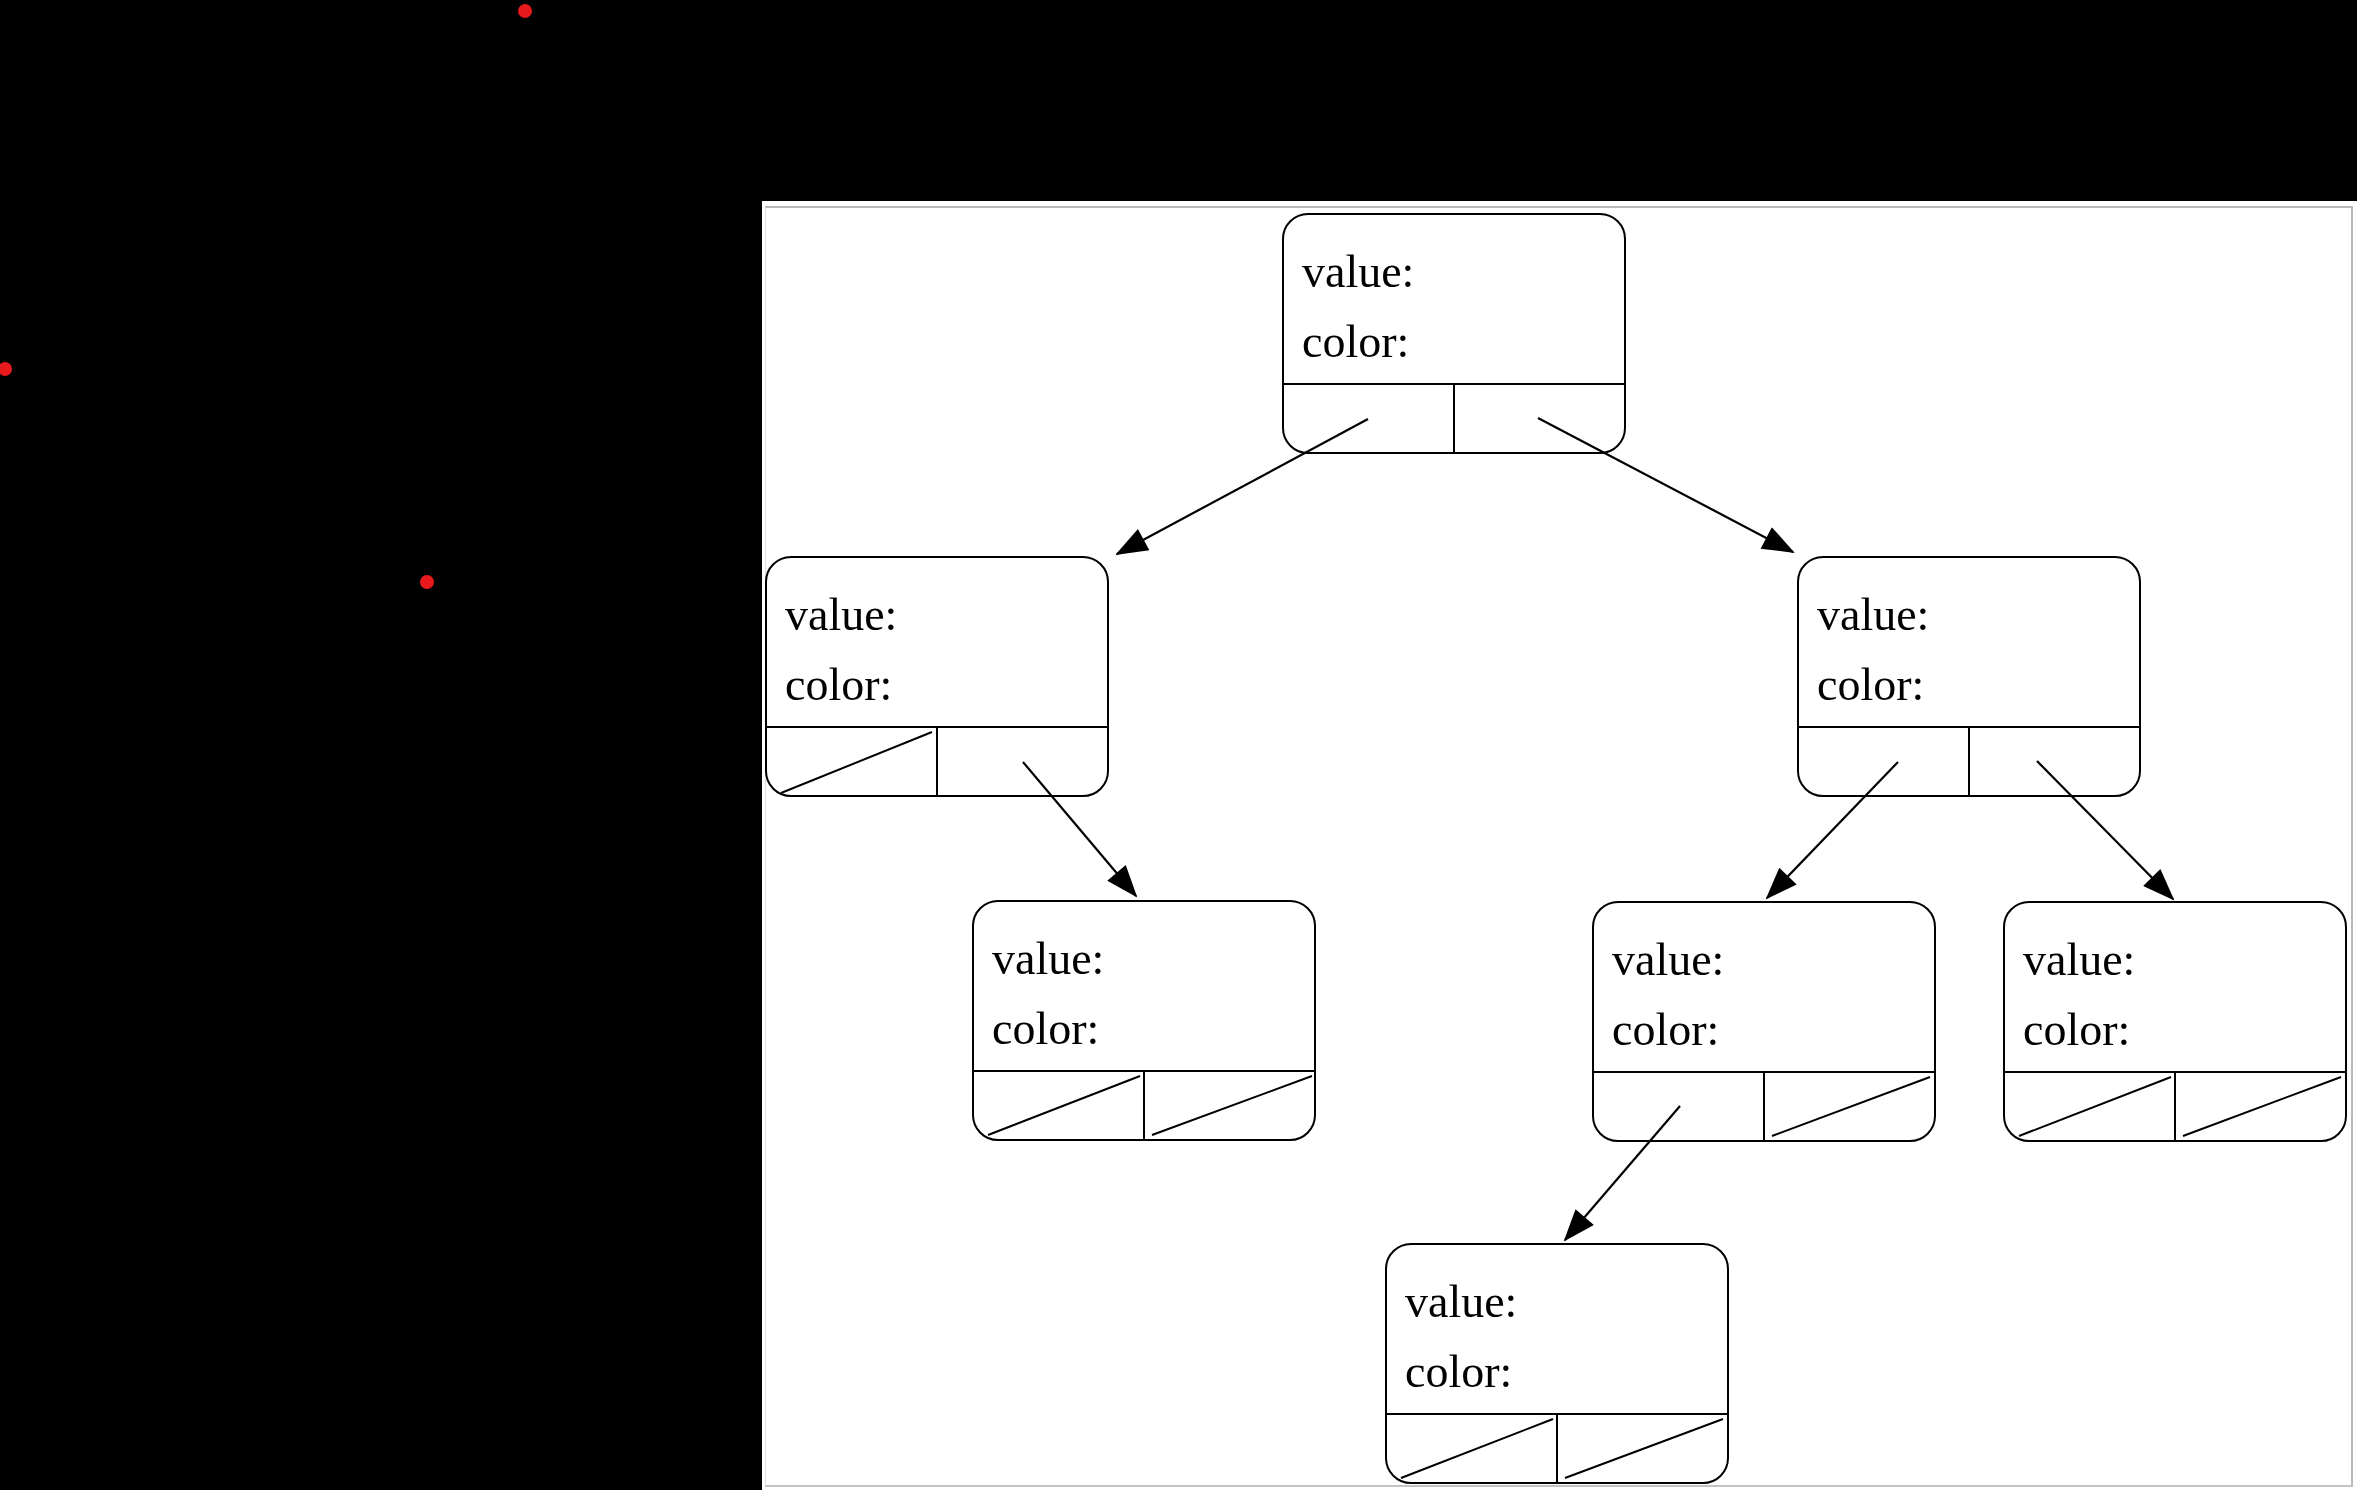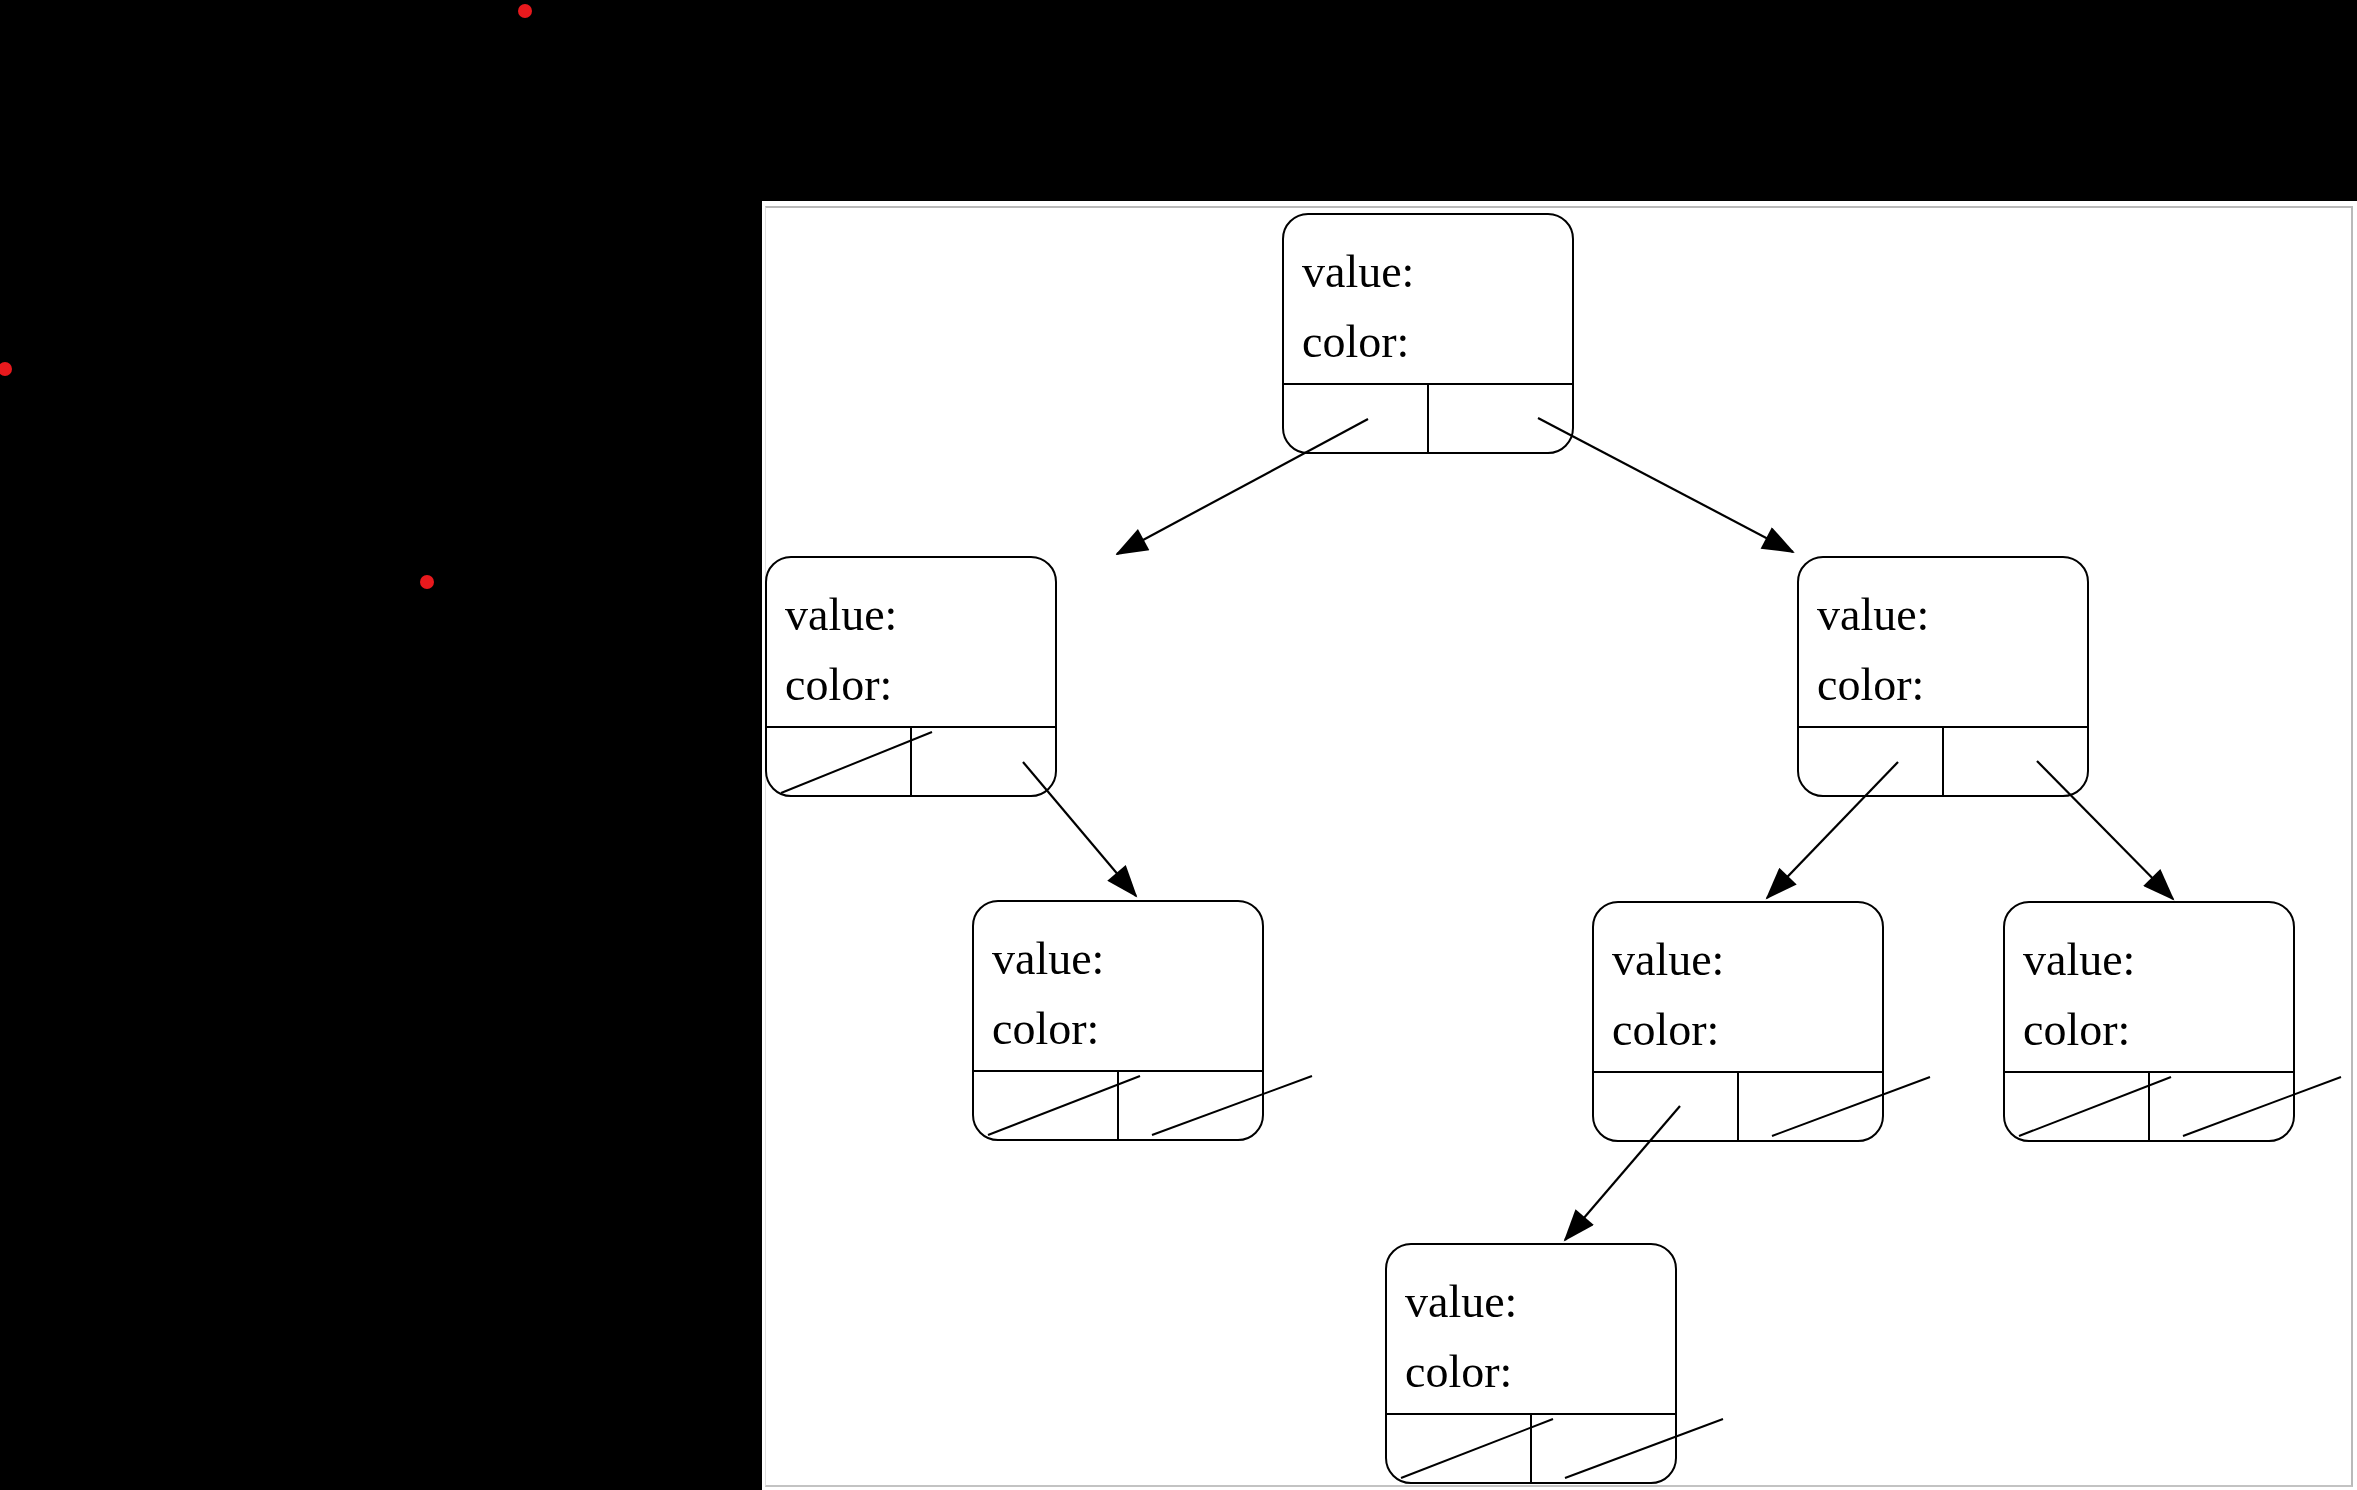--- a/index.html
+++ b/index.html
@@ -23,21 +23,21 @@
     left: 3px; top: 5px; right: 4px; bottom: 3px;
     border-top: 2px solid #b9b9b9;
     border-right: 2px solid #b9b9b9;
     border-bottom: 2px solid #c3c3c3;
     border-left: 1px solid #e0e0e0;
   }
 
   
   .node {
     position: absolute;
-    width: 292px; height: 241px;
+    width: 344px; height: 241px;
     box-sizing: border-box;
     border: 2.5px solid #000;
     border-radius: 26px;
     background: #ffffff;
     overflow: hidden;
     display: flex;
     flex-direction: column;
   }
   .node-fields {
     flex: 1 1 auto;

